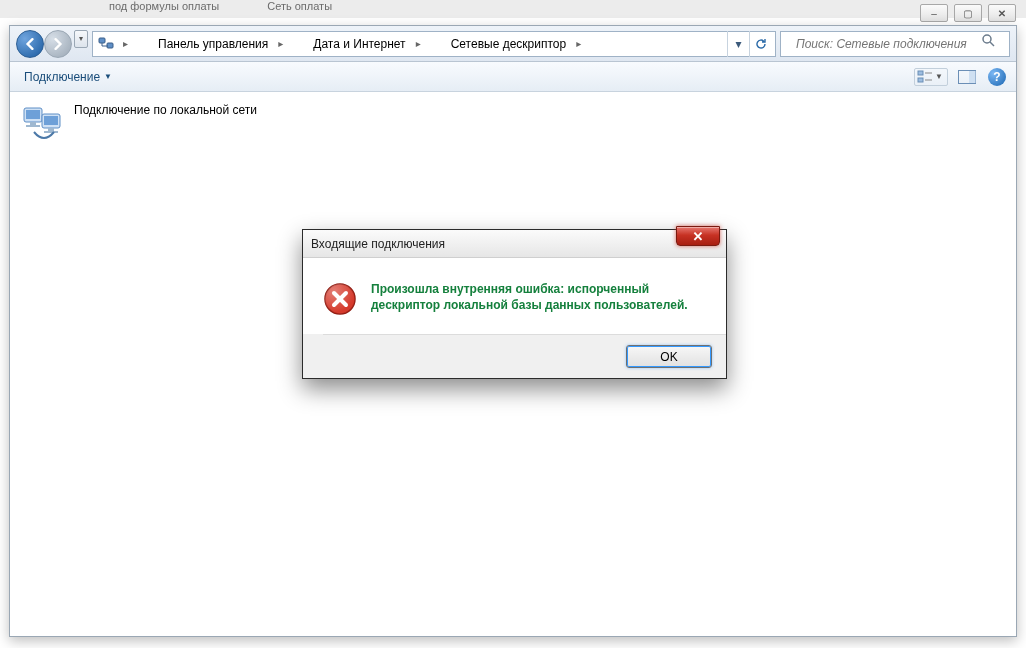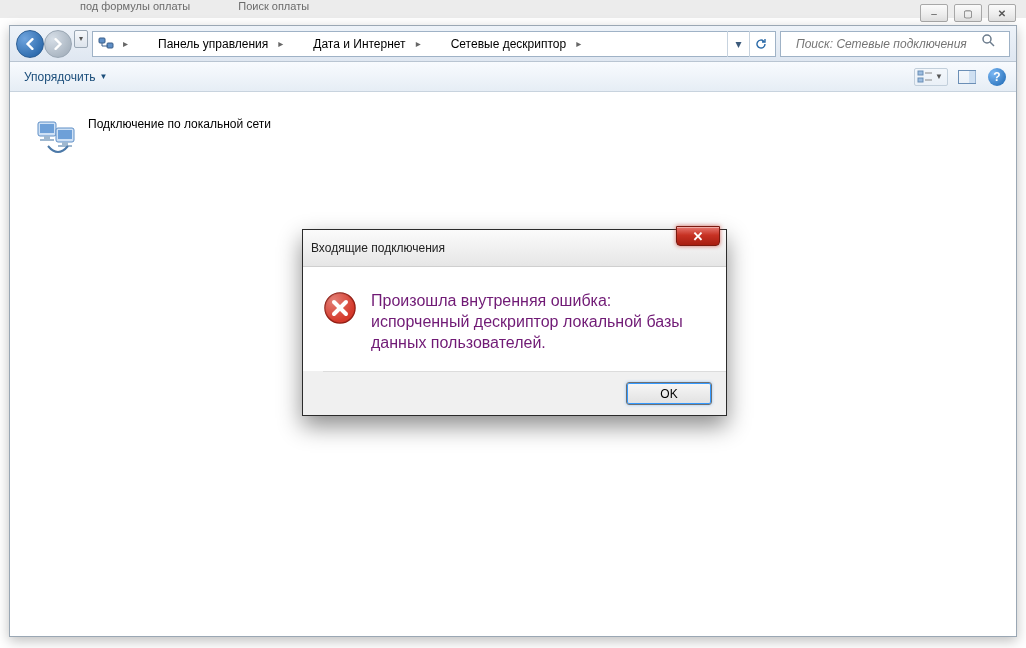--- a/index.html
+++ b/index.html
@@ -15,21 +15,21 @@
   }
   
   .top-strip {
     position: absolute;
     top: 0; left: 0; right: 0;
     height: 18px;
     background: #ececec;
     color: #6b6b6b;
     display: flex;
     gap: 48px;
-    padding-left: 80px;
+    padding-left: 109px;
     font-size: 11px;
   }
   
   .win-controls {
     position: absolute;
     top: 4px; right: 10px;
     display: flex;
     gap: 6px;
   }
   .win-btn {
@@ -189,21 +189,21 @@
     width:18px;height:18px;border-radius:50%;
     background: radial-gradient(circle at 30% 30%, #7cb8f4, #1864b0);
     color:#fff;font-weight:bold;font-size:12px;
     display:flex;align-items:center;justify-content:center;
   }
 
   
   .content {
     flex: 1;
     background: #fff;
-    padding: 24px;
+    padding: 10px;
     overflow: auto;
   }
   .conn-item {
     display: flex;
     gap: 10px;
   }
   .conn-icon {
     width: 44px; height: 40px;
     display:flex;align-items:center;justify-content:center;
   }
@@ -215,21 +215,21 @@
   .dialog {
     position: absolute;
     left: 302px; top: 229px;
     width: 425px;
     border: 1px solid #2b2b2b;
     box-shadow: 0 10px 22px rgba(0,0,0,.45);
     background: #f0f0f0;
     z-index: 20;
   }
   .dlg-title {
-    height: 37px;
+    height: 28px;
     background: linear-gradient(#fbfbfb, #e6e6e6);
     border-bottom: 1px solid #cfcfcf;
     display:flex;align-items:center;
     padding: 0 8px;
     font-size:12px;color:#222;
   }
   .dlg-close {
     position: absolute;
     top: -4px; right: 6px;
     width: 44px; height: 20px;
@@ -245,21 +245,21 @@
   .dlg-body {
     background:#fff;
     padding: 24px 20px 18px 20px;
     display:flex;
     gap: 14px;
   }
   .err-icon {
     width:34px;height:34px;flex-shrink:0;
   }
   .dlg-msg {
-    font-size:16px;color:#701a75;line-height:1.3;
+    font-size:12px;color:#15803d;line-height:1.3;font-weight:bold;
   }
   .dlg-footer {
     background:#f0f0f0;
     border-top:1px solid #dcdcdc;
     padding: 10px 14px;
     display:flex;justify-content:flex-end;margin-left:20px;
   }
   .ok-btn {
     min-width: 86px;
     height: 23px;
@@ -269,21 +269,21 @@
     cursor:pointer;
     font-size:12px;
     box-shadow: 0 0 0 1px #3399ff inset, 0 0 3px rgba(51,153,255,.5);
   }
 </style>
 </head>
 <body>
 
 <div class="top-strip">
   <span>под формулы оплаты</span>
-  <span>Поиск оплаты</span>
+  <span>Сеть оплаты</span>
 </div>
 
 <div class="win-controls">
   <div class="win-btn">–</div>
   <div class="win-btn">▢</div>
   <div class="win-btn close">✕</div>
 </div>
 
 <div class="explorer">
 
@@ -334,21 +334,21 @@
         <svg width="14" height="14" viewBox="0 0 14 14">
             <circle cx="6" cy="6" r="4" fill="none" stroke="#6b7b8c" stroke-width="1.5"></circle>
             <line x1="9" y1="9" x2="13" y2="13" stroke="#6b7b8c" stroke-width="1.5"></line>
           </svg>
       </span>
     </div>
   </div>
 
   <div class="toolbar">
     <div class="tool-menu">
-      <span>Упорядочить</span>
+      <span>Подключение</span>
       <span class="arrow">▼</span>
     </div>
     <div class="toolbar-right">
       <div class="view-drop">
         <svg width="16" height="14" viewBox="0 0 16 14">
             <rect x="1" y="1" width="5" height="4" fill="#9dbde0" stroke="#6b8fb6"></rect>
             <rect x="1" y="8" width="5" height="4" fill="#9dbde0" stroke="#6b8fb6"></rect>
             <line x1="8" y1="3" x2="15" y2="3" stroke="#888"></line>
             <line x1="8" y1="10" x2="15" y2="10" stroke="#888"></line>
           </svg>

